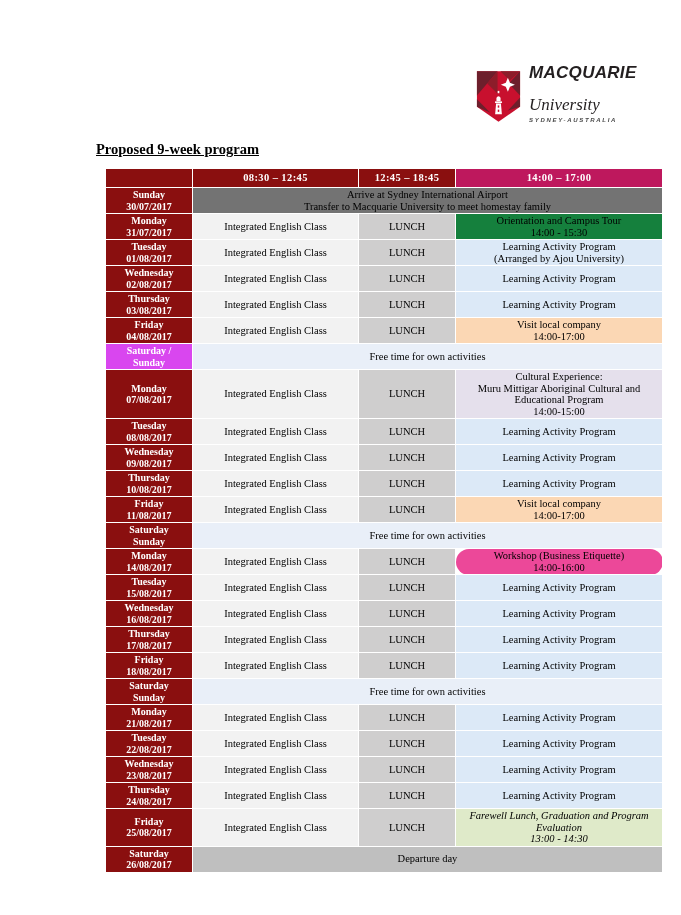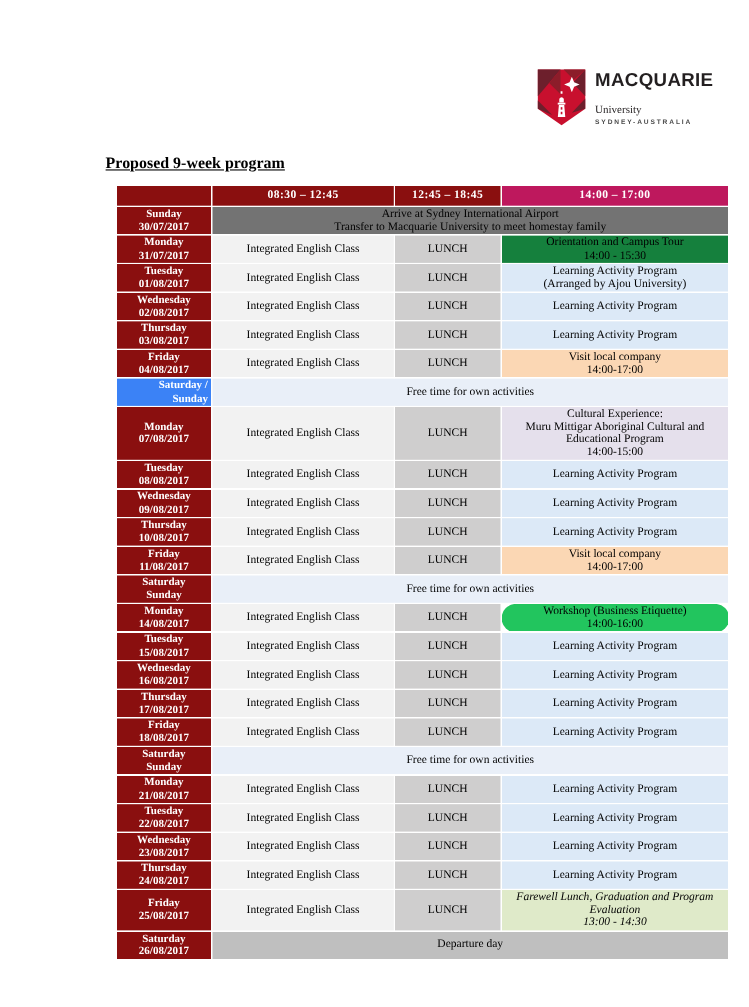--- a/index.html
+++ b/index.html
@@ -1,24 +1,24 @@
 <!DOCTYPE html>
 <html><head>
 <meta charset="utf-8">
 <style>
   html,body{margin:0;padding:0;background:#ffffff;}
   .page{position:relative;width:681px;height:915px;background:#fff;overflow:hidden;
         font-family:"Liberation Serif", serif;color:#000;}
 
   
-  .logo-block{position:absolute;left:488px;top:62px;display:flex;align-items:flex-end;gap:8px;}
+  .logo-block{position:absolute;left:476px;top:62px;display:flex;align-items:flex-end;gap:8px;font-style:italic;}
   .logo-text{display:flex;flex-direction:column;padding-top:2px;}
   .logo-brand{font-family:"Liberation Sans",sans-serif;font-weight:bold;font-size:17px;
               letter-spacing:.3px;line-height:1.05;color:#231f20;}
-  .logo-univ{font-family:"Liberation Serif",serif;font-size:10px;line-height:1.15;color:#231f20;margin-top:13px;}
+  .logo-univ{font-family:"Liberation Serif",serif;font-size:17px;line-height:1.15;color:#231f20;margin-top:13px;}
   .logo-tag{font-family:"Liberation Sans",sans-serif;font-size:6px;font-weight:bold;
             letter-spacing:1.7px;color:#4a4a4a;margin-top:3px;}
 
   
   .doc-title{position:absolute;left:96px;top:141px;margin:0;font-size:14.5px;font-weight:bold;
              text-decoration:underline;font-family:"Liberation Serif",serif;}
 
   
   table.program{position:absolute;left:105px;top:168px;width:557px;border-collapse:collapse;
                 table-layout:fixed;}
@@ -106,21 +106,21 @@
           <td class="cellbody" style="background: rgb(207, 206, 206);">LUNCH</td>
           <td class="cellbody" style="background: rgb(220, 233, 247);">Learning Activity Program</td>
         </tr>
         <tr class="std">
           <td class="day" style="background: rgb(138, 15, 15);">Friday<br>04/08/2017</td>
           <td class="cellbody" style="background: rgb(242, 242, 242);">Integrated English Class</td>
           <td class="cellbody" style="background: rgb(207, 206, 206);">LUNCH</td>
           <td class="cellbody" style="background: rgb(251, 215, 180);">Visit local company<br>14:00-17:00</td>
         </tr>
         <tr>
-          <td class="day" style="background: #3b82f6; text-align: right;">Saturday /<br>Sunday</td>
+          <td class="day" style="background: #d946ef;">Saturday /<br>Sunday</td>
           <td colspan="3" class="cellbody" style="background: rgb(233, 239, 248);">Free time for own activities</td>
         </tr>
         <tr>
           <td class="day" style="background: rgb(138, 15, 15);">Monday<br>07/08/2017</td>
           <td class="cellbody" style="background: rgb(242, 242, 242);">Integrated English Class</td>
           <td class="cellbody" style="background: rgb(207, 206, 206);">LUNCH</td>
           <td class="cellbody" style="background: rgb(229, 224, 236);">Cultural Experience:<br>Muru Mittigar Aboriginal Cultural and<br>Educational Program<br>14:00-15:00</td>
         </tr>
         <tr class="std">
           <td class="day" style="background: rgb(138, 15, 15);">Tuesday<br>08/08/2017</td>
@@ -147,21 +147,21 @@
           <td class="cellbody" style="background: rgb(251, 215, 180);">Visit local company<br>14:00-17:00</td>
         </tr>
         <tr>
           <td class="day" style="background: rgb(138, 15, 15);">Saturday<br>Sunday</td>
           <td colspan="3" class="cellbody" style="background: rgb(233, 239, 248);">Free time for own activities</td>
         </tr>
         <tr class="std">
           <td class="day" style="background: rgb(138, 15, 15);">Monday<br>14/08/2017</td>
           <td class="cellbody" style="background: rgb(242, 242, 242);">Integrated English Class</td>
           <td class="cellbody" style="background: rgb(207, 206, 206);">LUNCH</td>
-          <td class="cellbody" style="background: #22c55e; border-radius: 13px;">Workshop (Business Etiquette)<br>14:00-16:00</td>
+          <td class="cellbody" style="background: #ec4899; border-radius: 13px;">Workshop (Business Etiquette)<br>14:00-16:00</td>
         </tr>
         <tr class="std">
           <td class="day" style="background: rgb(138, 15, 15);">Tuesday<br>15/08/2017</td>
           <td class="cellbody" style="background: rgb(242, 242, 242);">Integrated English Class</td>
           <td class="cellbody" style="background: rgb(207, 206, 206);">LUNCH</td>
           <td class="cellbody" style="background: rgb(220, 233, 247);">Learning Activity Program</td>
         </tr>
         <tr class="std">
           <td class="day" style="background: rgb(138, 15, 15);">Wednesday<br>16/08/2017</td>
           <td class="cellbody" style="background: rgb(242, 242, 242);">Integrated English Class</td>

